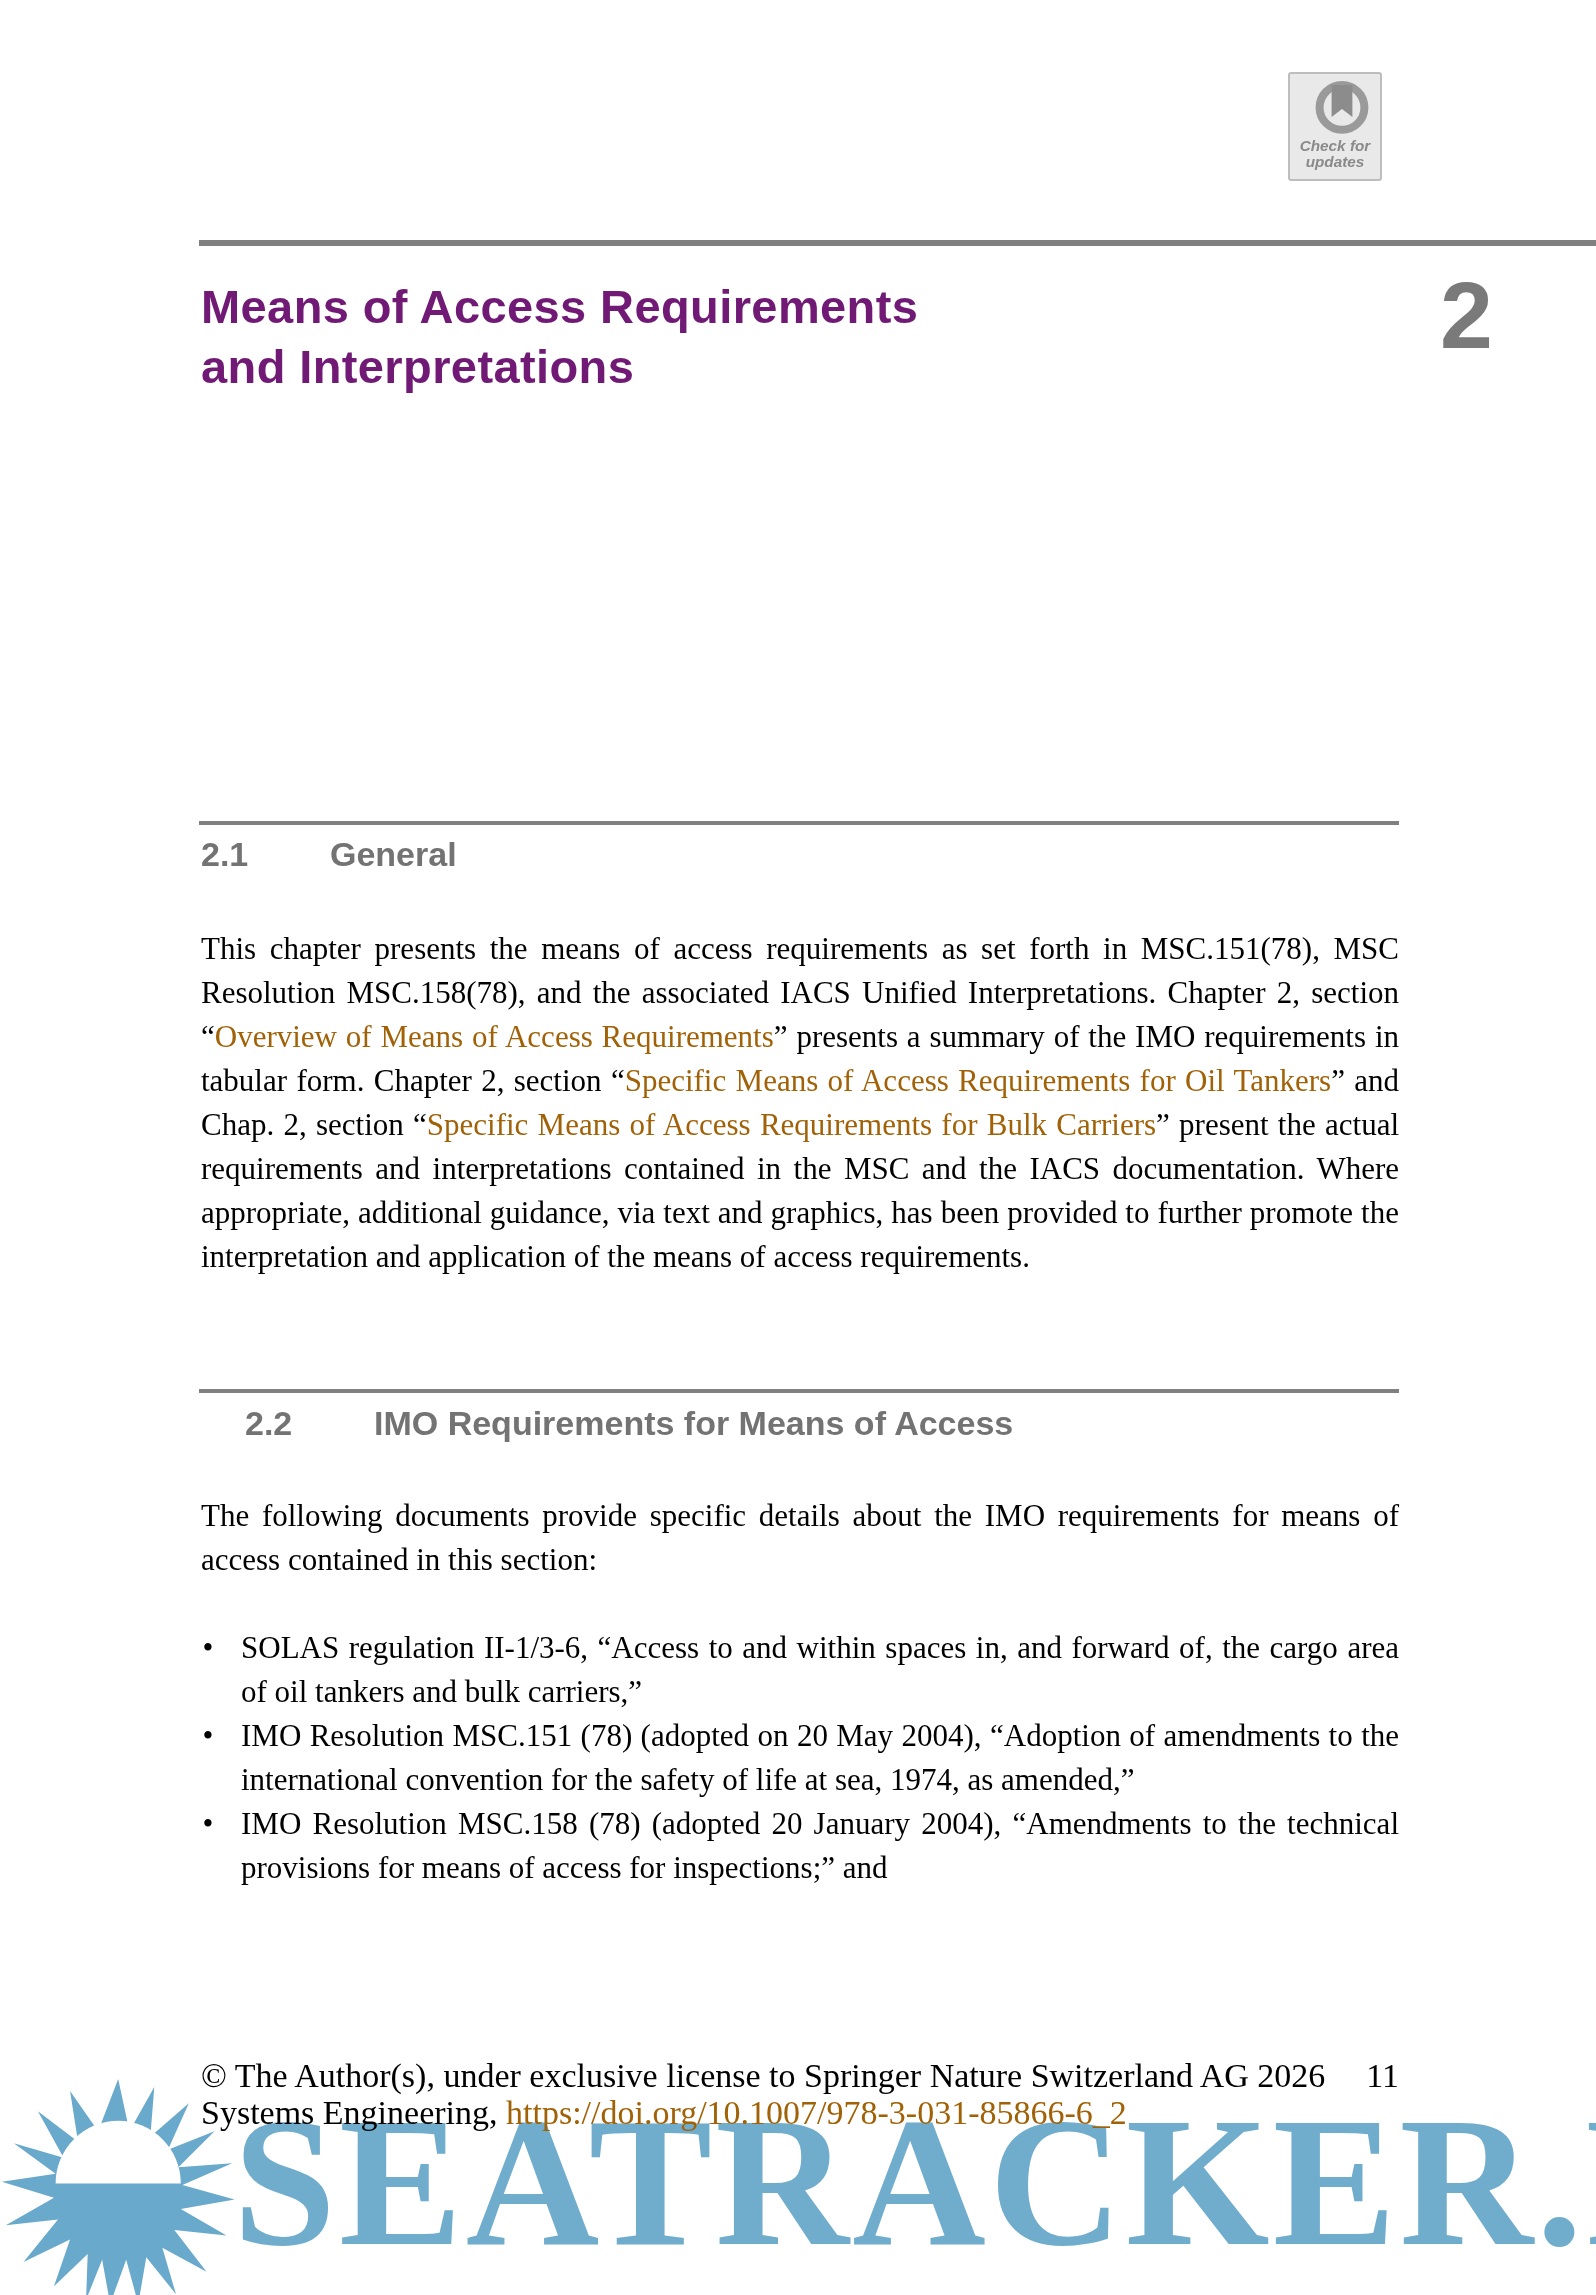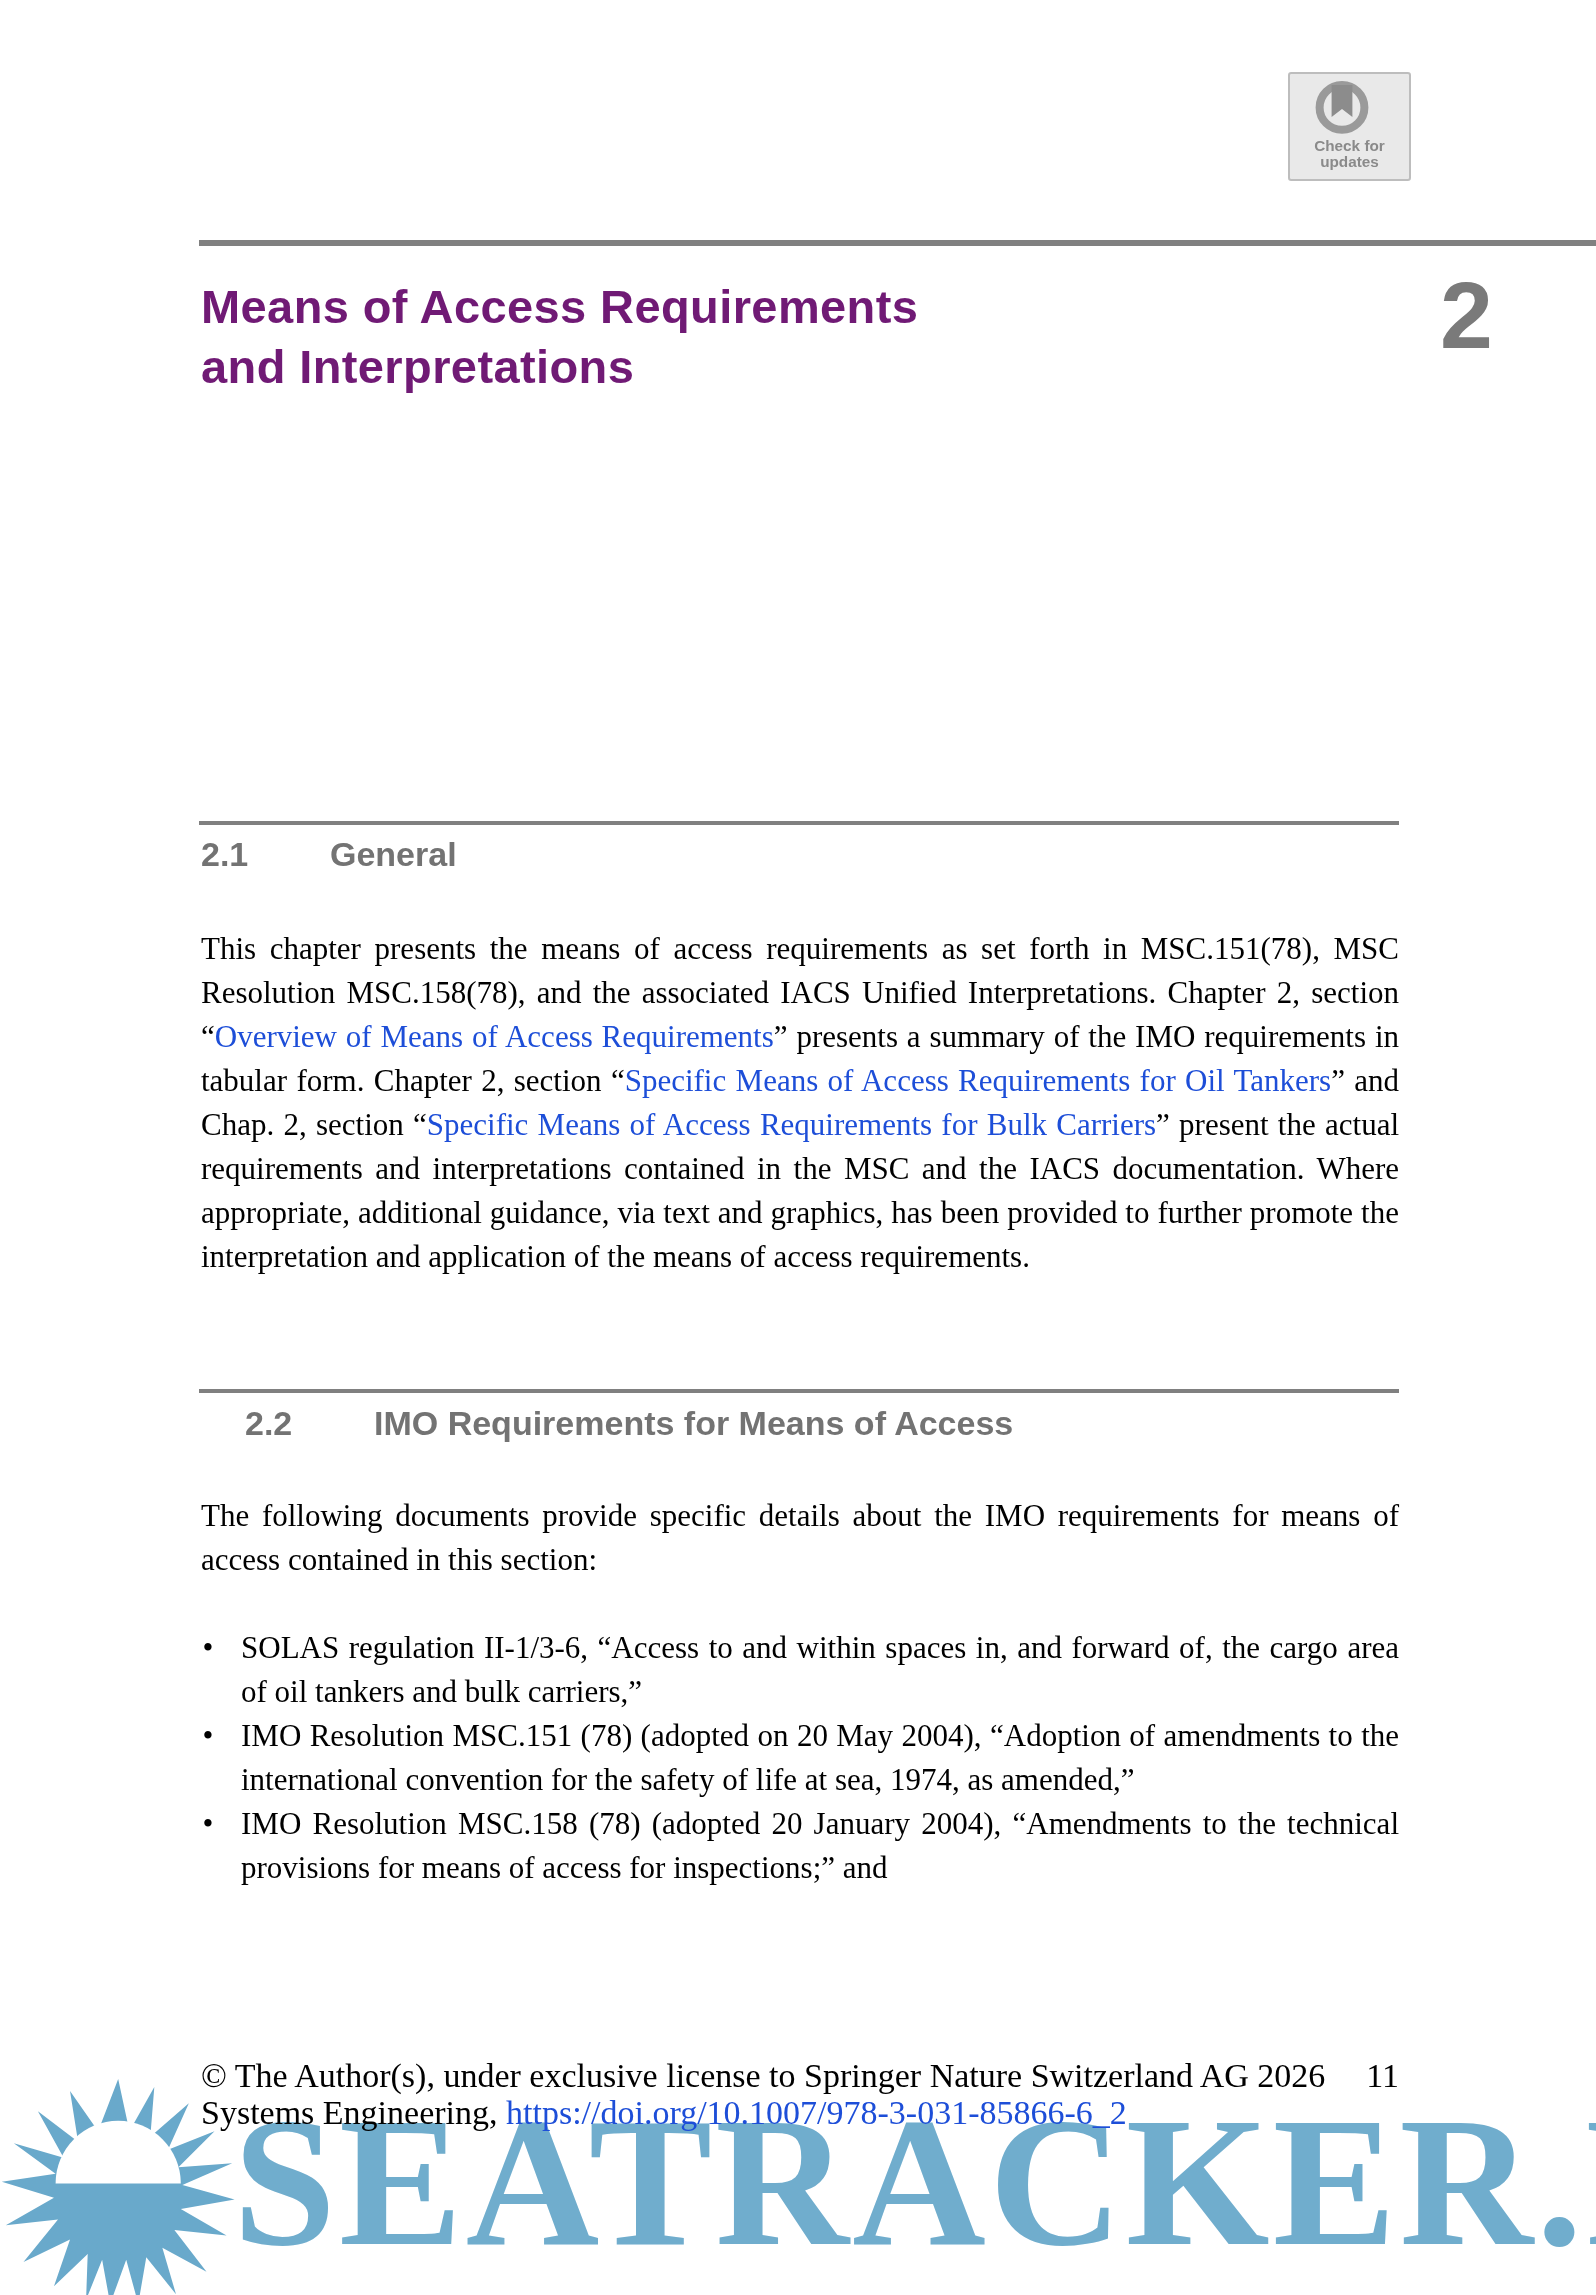--- a/index.html
+++ b/index.html
@@ -3,27 +3,27 @@
 <meta charset="utf-8">
 <style>
   html, body { margin: 0; padding: 0; background: #ffffff; }
   body { width: 1597px; height: 2295px; position: relative; overflow: hidden; font-family: "Liberation Serif", serif; color: #000; }
   .rule { position: absolute; background: #808080; }
   .chapter-title { position: absolute; left: 201px; top: 277px; font-family: "Liberation Sans", sans-serif; font-weight: bold; font-size: 47px; line-height: 60px; color: #701a75; letter-spacing: 0.4px; }
   .chapter-num { position: absolute; left: 1440px; top: 261px; font-family: "Liberation Sans", sans-serif; font-weight: bold; font-size: 95px; color: #7a7a7a; }
   .sec-head { position: absolute; left: 201px; font-family: "Liberation Sans", sans-serif; font-weight: bold; font-size: 34px; color: #737373; }
   .sec-num { display: inline-block; width: 129px; }
   .para { position: absolute; left: 201px; width: 1198px; font-size: 31px; line-height: 44px; text-align: justify; }
-  .link { color: #1d4ed8; }
+  .link { color: #a16207; }
   .bullets { position: absolute; left: 201px; top: 1626px; width: 1198px; margin: 0; padding: 0; list-style: none; font-size: 31px; line-height: 44px; }
   .bullets li { position: relative; padding-left: 40px; text-align: justify; }
   .bullets li .dot { position: absolute; left: 1.6px; top: 0; }
   .footer { position: absolute; left: 201px; top: 2057px; width: 1198px; font-size: 34px; line-height: 37px; }
   .page-no { position: absolute; right: 0; top: 0; }
-  .badge { position: absolute; left: 1288px; top: 72px; width: 123px; height: 109px; background: #e9e9e9; border: 2.4px solid #bdbdbd; box-sizing: border-box; border-radius: 3.2px; text-align: center; font-family: "Liberation Sans", sans-serif; }
+  .badge { position: absolute; left: 1288px; top: 72px; width: 94px; height: 109px; background: #e9e9e9; border: 2.4px solid #bdbdbd; box-sizing: border-box; border-radius: 3.2px; text-align: center; font-family: "Liberation Sans", sans-serif; font-style: italic; }
   .badge-text { position: absolute; left: 0; right: 0; top: 64px; font-size: 15.3px; line-height: 16px; font-weight: bold; color: #8a8a8a; }
   .watermark { position: absolute; left: 0; top: 2059px; width: 1597px; height: 236px; pointer-events: none; }
   .wm-text { position: absolute; left: 233px; top: 2101px; font-family: "Liberation Serif", serif; font-weight: bold; font-size: 185px; line-height: 161px; color: #69a9cb; letter-spacing: 3.2px; opacity: 0.95; }
 </style>
 </head>
 <body>
 
 <div class="badge">
   <svg width="64" height="64" viewBox="0 0 80 80" style="position:absolute;left:20px;top:3.2px;">
     <circle cx="40" cy="38" r="28" fill="none" stroke="#9a9a9a" stroke-width="10"></circle>

